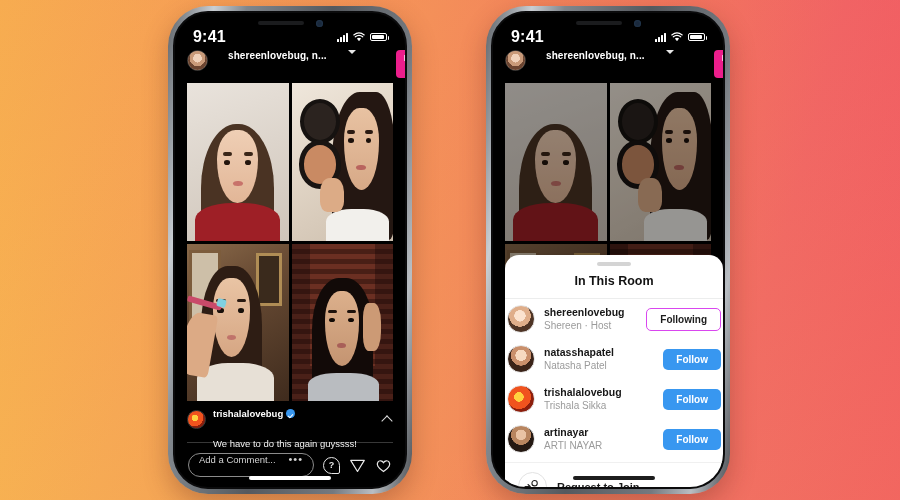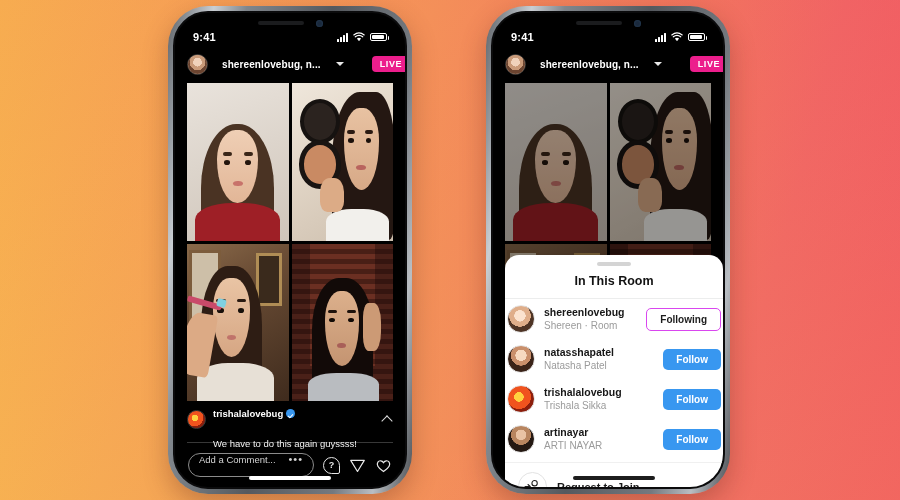--- a/index.html
+++ b/index.html
@@ -70,21 +70,21 @@
 
   
   .status-bar {
     position: absolute; top: 14px; left: 0; right: 0;
     height: 20px;
     display: flex; align-items: center; justify-content: space-between;
     padding: 0 18px;
     color: #fff;
     z-index: 25;
   }
-  .status-time { font-size: 11px; font-weight: bold; letter-spacing: .2px; }
+  .status-time { font-size: 16px; font-weight: bold; letter-spacing: .2px; }
   .status-icons { display: flex; align-items: center; gap: 5px; }
   .sig { display: flex; align-items: flex-end; gap: 1px; height: 9px; }
   .sig i { display:block; width: 2px; background: #fff; border-radius: .5px; }
   .sig i:nth-child(1){height:3px}
   .sig i:nth-child(2){height:5px}
   .sig i:nth-child(3){height:7px}
   .sig i:nth-child(4){height:9px}
   .batt {
     width: 17px; height: 8px; border: 1px solid #fff; border-radius: 2px;
     position: relative; padding: 1px;
@@ -92,23 +92,23 @@
   .batt::after{
     content:""; position:absolute; right:-3px; top:2px;
     width:1.5px; height:4px; background:#fff; border-radius:0 1px 1px 0;
   }
   .batt b{ display:block; height:100%; width:95%; background:#fff; border-radius:1px; }
 
   
   .live-header {
     position: absolute; top: 37px; left: 0; right: 0;
     height: 28px;
-    display: flex; align-items: center;
+    display: flex; 
     padding: 0 12px;
-    gap: 14px;
+    gap: 20px;
     z-index: 25;
   }
   .host-avatar {
     width: 21px; height: 21px; border-radius: 50%;
     overflow: hidden; flex: none;
     border: 1.5px solid #2a2a2a;
     background: #d6b49a;
     position: relative;
   }
   .host-avatar .face {
@@ -616,21 +616,21 @@
       <div class="sheet">
         <div class="sheet-handle"></div>
         <div class="sheet-title">In This Room</div>
 
         <div class="room-list">
 
           <div class="room-row">
             <div class="row-avatar av1"></div>
             <div class="row-names">
               <div class="row-user">shereenlovebug</div>
-              <div class="row-sub">Shereen · Room</div>
+              <div class="row-sub">Shereen · Host</div>
             </div>
             <div class="btn btn-following">Following</div>
           </div>
 
           <div class="room-row">
             <div class="row-avatar av2"></div>
             <div class="row-names">
               <div class="row-user">natasshapatel</div>
               <div class="row-sub">Natasha Patel</div>
             </div>

